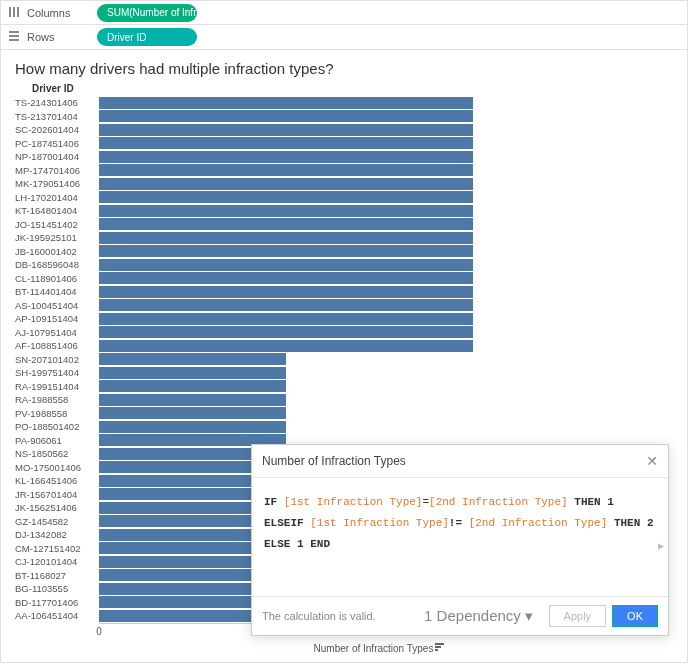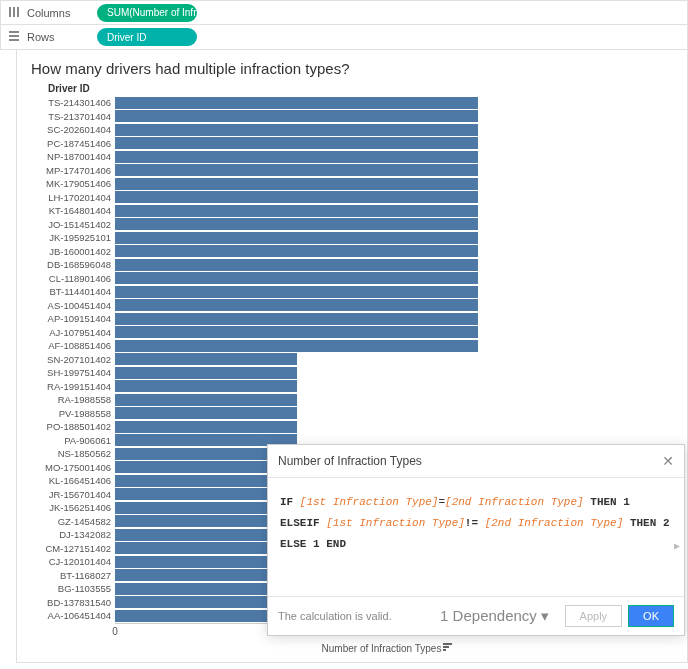--- a/index.html
+++ b/index.html
@@ -5,41 +5,41 @@
   * { box-sizing: border-box; margin: 0; padding: 0; }
   body { font-family: -apple-system, "Segoe UI", Arial, sans-serif; font-size: 11px; color: #333; background: #fff; width: 688px; }
   .shelves { border: 1px solid #e0e0e0; }
   .shelf { display: flex; align-items: center; height: 24px; border-bottom: 1px solid #e0e0e0; padding: 11px 8px; }
   .shelf:last-child { border-bottom: none; }
   .shelf-icon { width: 12px; color: #666; margin-right: 6px; }
   .shelf-label { width: 70px; color: #555; }
   .pill { display: inline-flex; align-items: center; height: 18px; padding: 0 10px; border-radius: 9px; color: #fff; font-size: 10px; white-space: nowrap; overflow: hidden; }
   .pill-green { background: #00b180; max-width: 100px; }
   .pill-teal { background: #00b2a9; min-width: 100px; }
-  .viz { padding: 10px 27px 8px 14px; border: 1px solid #e0e0e0; border-top: none; position: relative; margin-left: 16px; }
+  .viz { padding: 10px 27px 8px 14px; border: 1px solid #e0e0e0; border-top: none; position: relative; }
   .title { font-size: 15px; color: #333; margin-bottom: 6px; }
   .chart-area { display: flex; flex-direction: column; }
   .header-label { font-weight: bold; font-size: 10px; margin-left: 17px; margin-bottom: 2px; }
   .rows { display: flex; flex-direction: column; }
   .row { display: flex; align-items: center; height: 13px; margin-bottom: 0.5px; }
-  .row-label { width: 84px; text-align: right; font-size: 9.5px; color: #555; padding-right: 4px; white-space: nowrap; }
+  .row-label { width: 84px; text-align: left; font-size: 9.5px; color: #555; padding-right: 4px; white-space: nowrap; }
   .row-bar-area { flex: 1; position: relative; height: 12px; }
   .bar { position: absolute; top: 0; bottom: 0; left: 0; background: #4e79a7; }
   .axis { margin-left: 84px; position: relative; height: 18px; border-top: 1px solid #ccc; }
   .tick { position: absolute; top: 2px; font-size: 10px; color: #555; transform: translateX(-50%); }
   .axis-label { text-align: center; font-size: 10px; color: #555; margin-top: 2px; }
   .sort-icon { display: inline-block; margin-left: 2px; }
   
   .calc { position: absolute; left: 250px; top: 394px; width: 418px; background: #fff; border: 1px solid #ccc; box-shadow: 0 2px 12px rgba(0,0,0,0.15); }
   .calc-header { display: flex; align-items: center; justify-content: space-between; padding: 8px 10px; border-bottom: 1px solid #e5e5e5; }
   .calc-title { font-size: 12px; color: #444; }
   .calc-close { cursor: pointer; color: #888; font-size: 14px; }
   .calc-body { padding: 14px 12px 14px 12px; font-family: "Courier New", monospace; font-size: 11px; line-height: 1.9; min-height: 118px; position: relative; }
   .calc-body .kw { color: #333; font-weight: bold; }
-  .calc-body .field { color: #e8762d; font-style: italic; }
+  .calc-body .field { color: #e8762d; }
   .calc-caret { position: absolute; right: 4px; top: 50%; color: #bbb; font-size: 10px; }
   .calc-footer { display: flex; align-items: center; padding: 8px 10px; border-top: 1px solid #e5e5e5; }
   .calc-status { flex: 1; font-size: 11px; color: #888; }
   .calc-dep { font-size: 15px; color: #888; margin-right: 10px; cursor: pointer; }
   .btn { font-size: 11px; padding: 4px 14px; border: 1px solid #ccc; background: #fff; margin-left: 6px; cursor: pointer; }
   .btn-apply { color: #bbb; }
   .btn-ok { background: #3b82f6; color: #fff; border-color: #00b180; }
 </style>
 </head>
 <body>
@@ -290,21 +290,21 @@
             <div class="bar" style="width: 33.3333%;"></div>
           </div>
         </div>
         <div class="row">
           <div class="row-label">BG-1103555</div>
           <div class="row-bar-area">
             <div class="bar" style="width: 33.3333%;"></div>
           </div>
         </div>
         <div class="row">
-          <div class="row-label">BD-137831540</div>
+          <div class="row-label">BD-117701406</div>
           <div class="row-bar-area">
             <div class="bar" style="width: 33.3333%;"></div>
           </div>
         </div>
         <div class="row">
           <div class="row-label">AA-106451404</div>
           <div class="row-bar-area">
             <div class="bar" style="width: 33.3333%;"></div>
           </div>
         </div>

